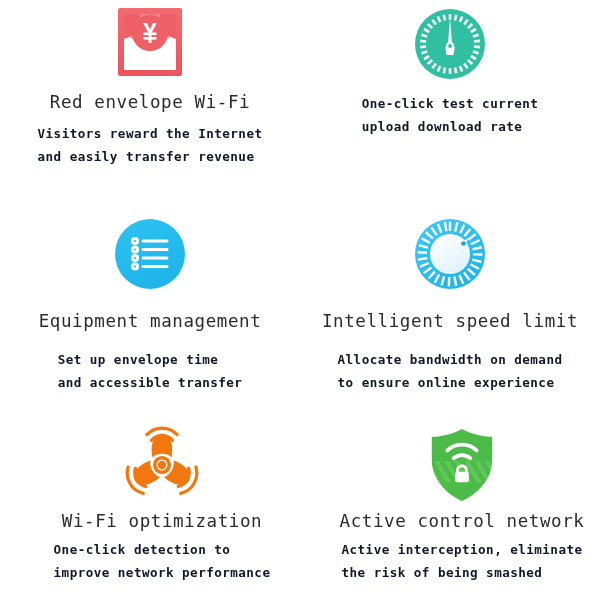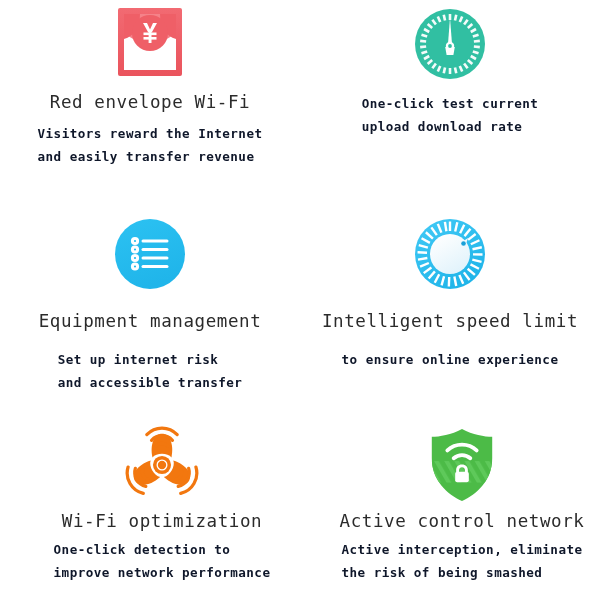--- a/index.html
+++ b/index.html
@@ -180,21 +180,21 @@
           <line x1="31" y1="33.5" x2="55" y2="33.5"></line>
           <circle cx="23" cy="42" r="2.6"></circle>
           <line x1="31" y1="42" x2="55" y2="42"></line>
           <circle cx="23" cy="50.5" r="2.6"></circle>
           <line x1="31" y1="50.5" x2="55" y2="50.5"></line>
         </g>
       </svg>
     </div>
     <div class="feature-title">Equipment management</div>
     <div class="feature-desc">
-      <span>Set up internet risk</span>
+      <span>Set up envelope time</span>
       <span>and accessible transfer</span>
     </div>
   </div>
 
   <div class="feature-cell cell-r2">
     <div class="icon-wrap">
       <svg width="76" height="76" viewBox="0 0 76 76">
         <defs>
           <linearGradient id="knobRing" x1="0.2" y1="0" x2="0.8" y2="1">
             <stop offset="0" stop-color="#3fc8f5"></stop>
@@ -241,20 +241,21 @@
         </g>
 
         <circle cx="38" cy="38" r="20" fill="url(#knobFace)"></circle>
 
         <path d="M50 26 L56 22 L53 31 Z" fill="url(#knobFace)"></path>
         <circle cx="51.5" cy="27.5" r="2.3" fill="#1aa0d8"></circle>
       </svg>
     </div>
     <div class="feature-title">Intelligent speed limit</div>
     <div class="feature-desc">
+      <span>Allocate bandwidth on demand</span>
       <span>to ensure online experience</span>
     </div>
   </div>
 
   <div class="feature-cell cell-r3">
     <div class="icon-wrap">
       <svg width="80" height="80" viewBox="0 0 80 80">
         <g fill="#f2770f">
 
           <g transform="translate(40,40)">

